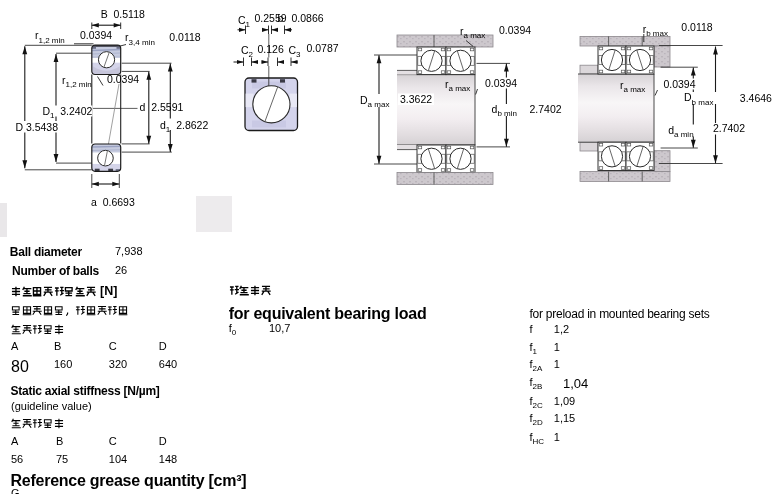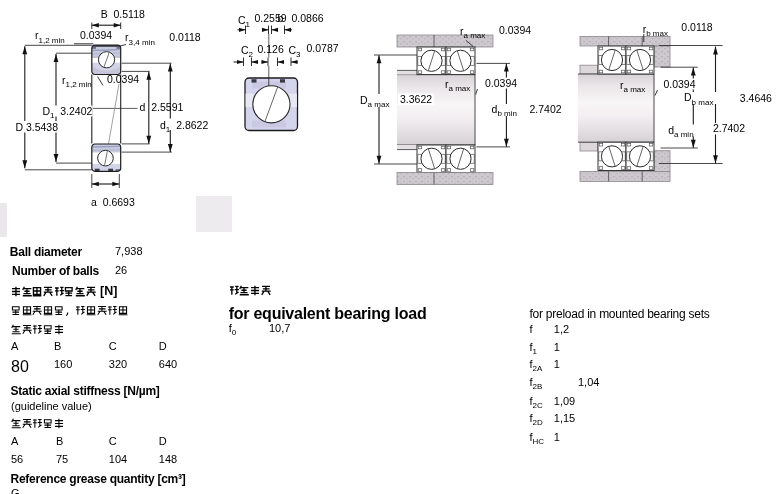--- a/index.html
+++ b/index.html
@@ -506,29 +506,29 @@
       </g>
     </svg></div>
 <div class="t" style="left:11px;top:419.9px;font-size:11px">A</div>
 <div class="t" style="left:56px;top:419.9px;font-size:11px">B</div>
 <div class="t" style="left:108.8px;top:419.9px;font-size:11px">C</div>
 <div class="t" style="left:158.8px;top:419.9px;font-size:11px">D</div>
 <div class="t" style="left:11px;top:437.9px;font-size:11px">56</div>
 <div class="t" style="left:56px;top:437.9px;font-size:11px">75</div>
 <div class="t" style="left:108.8px;top:437.9px;font-size:11px">104</div>
 <div class="t" style="left:158.8px;top:437.9px;font-size:11px">148</div>
-<div class="t" style="left:10.5px;top:456.8px;font-weight:bold;letter-spacing:-0.25px;font-size:12px">Reference grease quantity [cm³]</div>
+<div class="t" style="left:10.5px;top:456.8px;font-weight:bold;letter-spacing:-0.25px;font-size:16px">Reference grease quantity [cm³]</div>
 <div class="t" style="left:11px;top:472.2px;font-size:11px">G<sub>ref</sub></div>
 <div class="t" style="left:58.9px;top:495px;font-size:11px">2,9</div>
 <div class="t" style="left:529.5px;top:291.5px;font-weight:normal;letter-spacing:-0.25px;font-size:12px">for preload in mounted bearing sets</div>
 <div class="t" style="left:529.5px;top:308.4px;font-size:11px">f</div>
 <div class="t" style="left:553.8px;top:308.4px;font-size:11px">1,2</div>
 <div class="t" style="left:529.5px;top:325.7px;font-size:11px">f<sub>1</sub></div>
 <div class="t" style="left:553.8px;top:325.7px;font-size:11px">1</div>
 <div class="t" style="left:529.5px;top:343.0px;font-size:11px">f<sub>2A</sub></div>
 <div class="t" style="left:553.8px;top:343.0px;font-size:11px">1</div>
 <div class="t" style="left:529.5px;top:361.3px;font-size:11px">f<sub>2B</sub></div>
-<div class="t" style="left:578px;top:361.3px;font-size:11px">1,04</div>
+<div class="t" style="left:563px;top:361.3px;font-size:13px">1,04</div>
 <div class="t" style="left:529.5px;top:379.5px;font-size:11px">f<sub>2C</sub></div>
 <div class="t" style="left:553.8px;top:379.5px;font-size:11px">1,09</div>
 <div class="t" style="left:529.5px;top:396.8px;font-size:11px">f<sub>2D</sub></div>
 <div class="t" style="left:553.8px;top:396.8px;font-size:11px">1,15</div>
 <div class="t" style="left:529.5px;top:415.5px;font-size:11px">f<sub>HC</sub></div>
 <div class="t" style="left:553.8px;top:415.5px;font-size:11px">1</div>
 </body></html>

